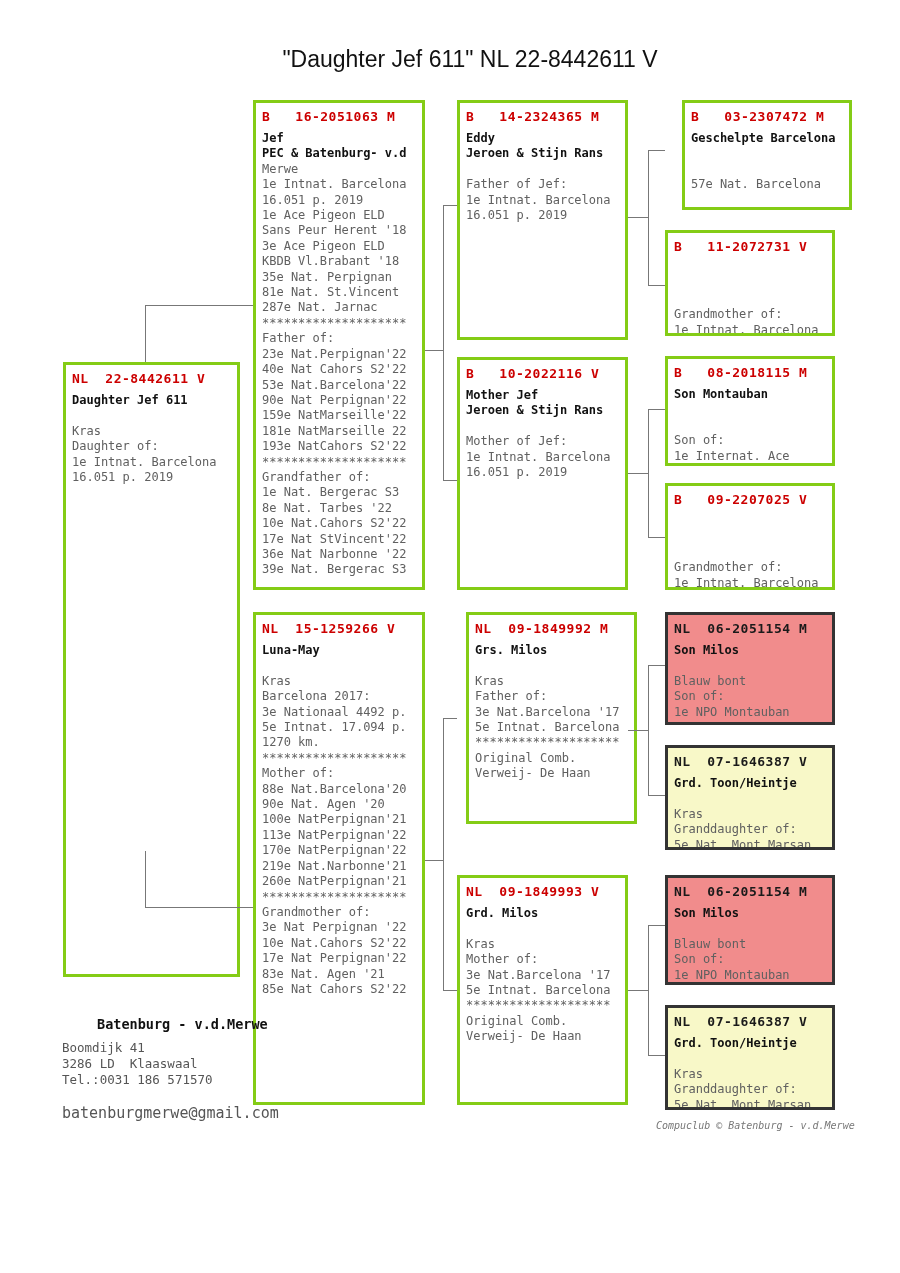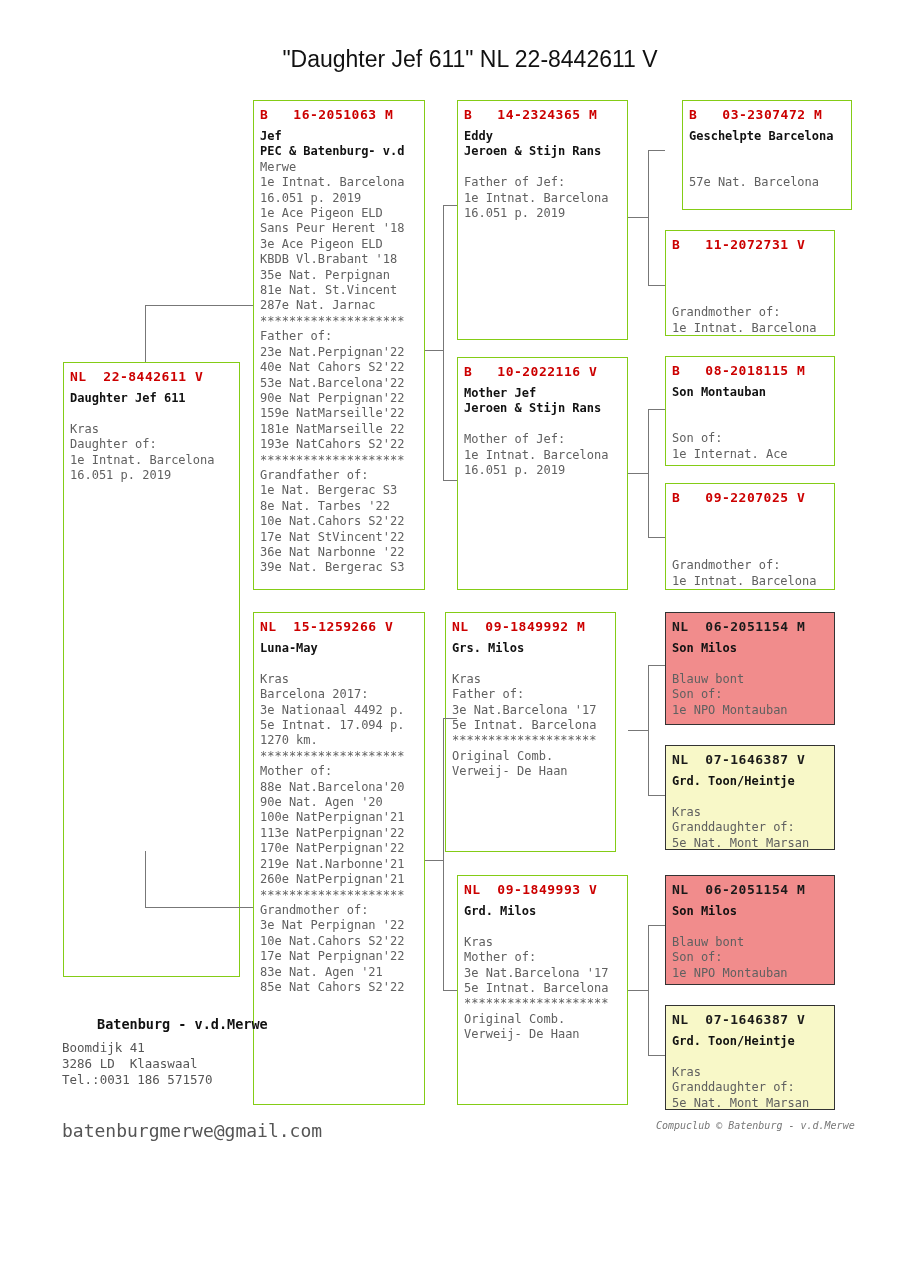--- a/index.html
+++ b/index.html
@@ -8,42 +8,42 @@
     font-family:"DejaVu Sans Mono","Liberation Mono",monospace;
     overflow:hidden;
   }
   #title {
     position:absolute; top:46px; left:40px; width:860px;
     text-align:center;
     font-family:"Liberation Sans","DejaVu Sans",sans-serif;
     font-size:23px; color:#111;
   }
   .pbox {
-    position:absolute; border:1px solid #84cc16; background:#ffffff;
+    position:absolute; border:3px solid #84cc16; background:#ffffff;
     padding:6px 5px 4px 6px; box-sizing:border-box; overflow:hidden;
   }
   .pbox.pink { background:#f18c8c; border-color:#333; }
   .pbox.yellow { background:#f8f8c8; border-color:#333; }
   .ring {
     font-weight:bold; font-size:13px; color:#cc0000;
     white-space:pre; margin-bottom:7px; letter-spacing:0.5px;
   }
   .pbox.pink .ring, .pbox.yellow .ring { color:#1a1a1a; }
   .names .ln { font-weight:bold; color:#111; }
   .ln {
     font-size:12px; line-height:15.4px; color:#606060; white-space:pre;
     min-height:15.4px;
   }
   
   .b-subject   { left:63px;  top:362px;  width:177px; height:615px; }
   .b-jef       { left:253px; top:100px;  width:172px; height:490px; }
   .b-luna      { left:253px; top:612px;  width:172px; height:493px; }
   .b-eddy      { left:457px; top:100px;  width:171px; height:240px; }
   .b-motherjef { left:457px; top:357px;  width:171px; height:233px; }
-  .b-grsmilos  { left:445px; top:612px;  width:171px; height:240px; }
+  .b-grsmilos  { left:466px; top:612px;  width:171px; height:212px; }
   .b-grdmilos  { left:457px; top:875px;  width:171px; height:230px; }
   .b-b03       { left:682px; top:100px;  width:170px; height:110px; }
   .b-b11       { left:665px; top:230px;  width:170px; height:106px; }
   .b-b08       { left:665px; top:356px;  width:170px; height:110px; }
   .b-b09       { left:665px; top:483px;  width:170px; height:107px; }
   .b-pink1     { left:665px; top:612px;  width:170px; height:113px; }
   .b-yellow1   { left:665px; top:745px;  width:170px; height:105px; }
   .b-pink2     { left:665px; top:875px;  width:170px; height:110px; }
   .b-yellow2   { left:665px; top:1005px; width:170px; height:105px; }
   
@@ -73,21 +73,21 @@
   .c23 { left:648px; top:665px; width:17px; height:1px; }
   .c24 { left:648px; top:795px; width:17px; height:1px; }
   .c25 { left:628px; top:990px; width:20px; height:1px; }
   .c26 { left:648px; top:925px; width:1px;  height:130px; }
   .c27 { left:648px; top:925px; width:17px; height:1px; }
   .c28 { left:648px; top:1055px; width:17px; height:1px; }
   
   #contact { position:absolute; left:62px; top:1016px; }
   #contact .c-name { font-weight:bold; font-size:13.5px; color:#111; white-space:pre; margin-bottom:8px;padding-left:35px; }
   #contact .c-line { font-size:12.5px; line-height:16px; color:#555; white-space:pre; }
-  #contact .c-email { font-size:18px; color:#555; white-space:pre; margin-top:32px; }
+  #contact .c-email { font-size:15px; color:#555; white-space:pre; margin-top:16px; }
   #footer {
     position:absolute; left:656px; top:1120px; width:200px;
     font-size:10px; font-style:italic; color:#777; white-space:pre;
   }
 </style>
 </head>
 <body>
 
 <div id="page">
 

